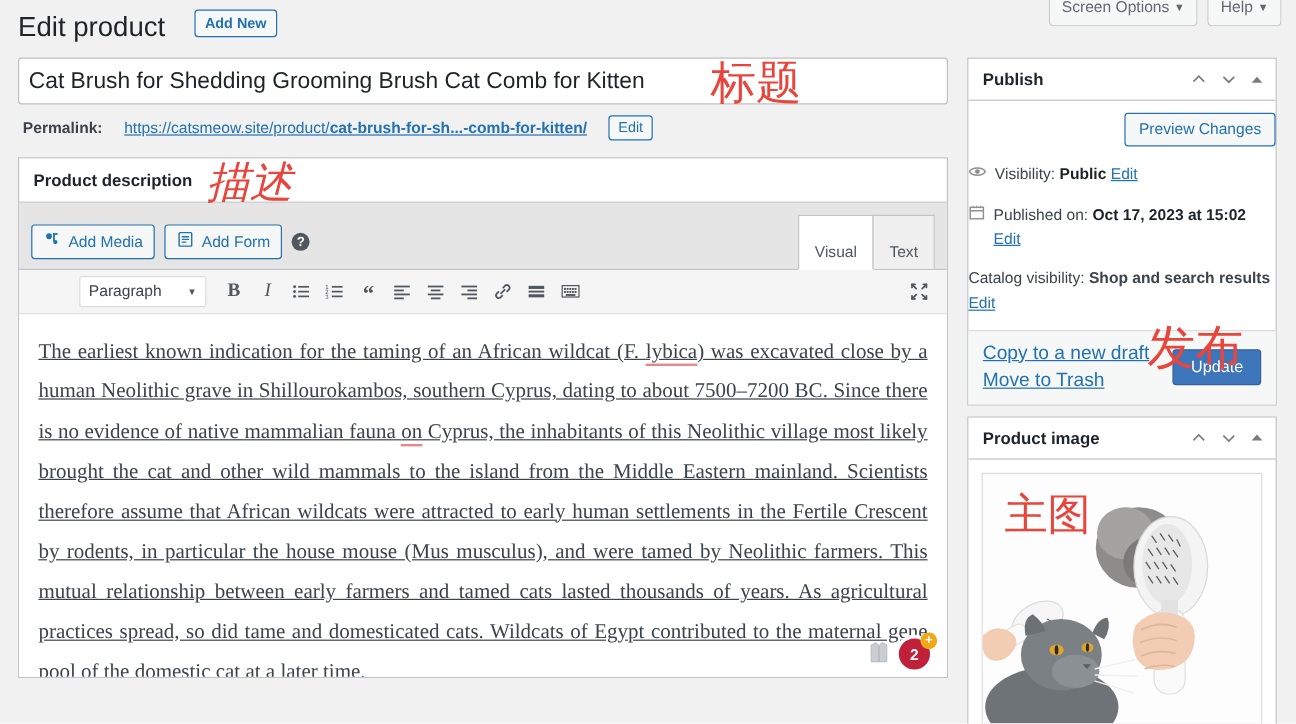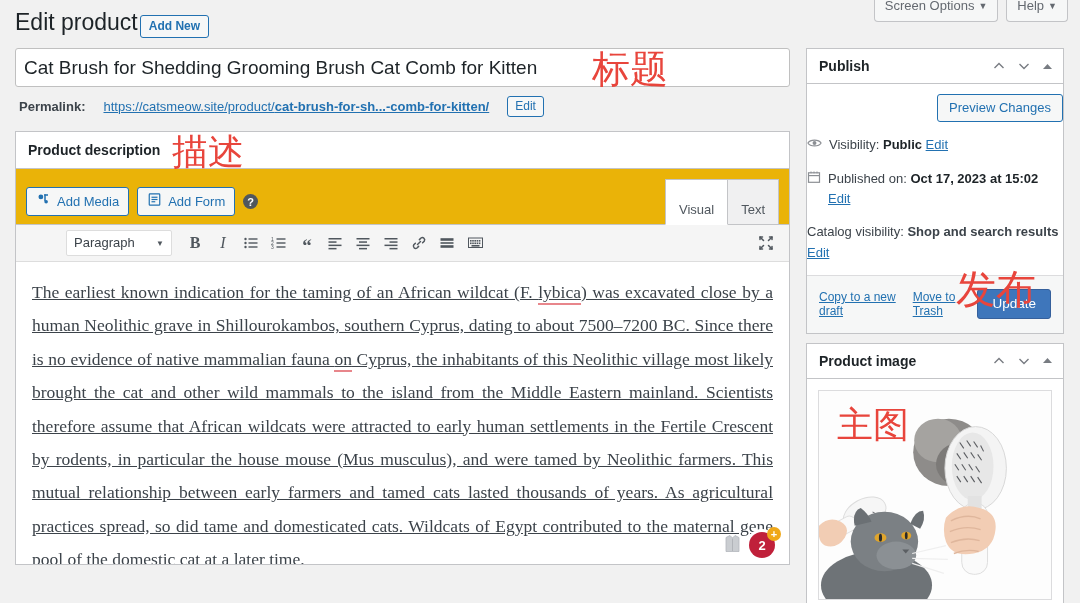--- a/index.html
+++ b/index.html
@@ -29,21 +29,21 @@
     padding: 5px 10px 6px 10px;
     line-height: 1.4;
     cursor: pointer;
     white-space: nowrap;
   }
   .caret { font-size: 9px; margin-left: 4px; position: relative; top: -1px; }
 
   
   .heading-row {
     position: absolute; left: 15px; top: 8px;
-    display: flex; align-items: flex-end; gap: 2px;
+    display: flex; align-items: flex-start; gap: 24px;
   }
   .page-title {
     font-size: 23px;
     font-weight: 400;
     color: #1d2327;
     line-height: 1.3;
     margin: 0;
   }
   .add-new-btn {
     border: 1px solid #2271b1;
@@ -103,21 +103,21 @@
     font-weight: bold;
     font-size: 14px;
     color: #1d2327;
     display: flex; align-items: center; justify-content: space-between;
   }
 
   
   .editor-tools {
     display: flex; align-items: flex-end; justify-content: space-between;
     padding: 10px 10px 0 10px;
-    background: #eab308;
+    background: #e5e5e5;
     border-bottom: 1px solid #c3c4c7;
     position: relative;
   }
   .media-buttons { display: flex; align-items: center; gap: 8px; padding-bottom: 8px; }
   .btn-media {
     display: inline-flex; align-items: center; gap: 6px;
     border: 1px solid #2271b1;
     color: #2271b1;
     background: #f6f7f7;
     border-radius: 3px;
@@ -270,21 +270,21 @@
     margin-top: 13px; font-size: 13px; line-height: 1.55; color: #3c434a;
   }
 
   .publish-actions {
     border-top: 1px solid #dcdcde;
     background: #f6f7f7;
     padding: 10px 12px;
     display: flex; align-items: center; justify-content: space-between;
     min-height: 58px;
   }
-  .action-links { display: flex; flex-direction: row; gap: 5px; font-size: 12px; }
+  .action-links { display: flex; flex-direction: column; gap: 5px; font-size: 16px; }
   .btn-primary {
     background: #3e76bb;
     border: 1px solid #35609c;
     color: #fff;
     border-radius: 3px;
     font-size: 13.5px;
     padding: 6px 14px 7px;
     cursor: pointer;
   }
 
@@ -301,21 +301,21 @@
   .annot {
     position: absolute;
     color: #e8453c;
     font-family: "DejaVu Sans", sans-serif;
     font-weight: 400;
     pointer-events: none;
     white-space: nowrap;
     z-index: 50;
   }
   #annot-title { left: 592px; top: 44px; font-size: 38px; }
-  #annot-desc { left: 172px; top: 128px; font-size: 36px; }
+  #annot-desc { left: 172px; top: 128px; font-size: 36px; font-style: italic; }
   #annot-publish { left: 956px; top: 262px; font-size: 40px; }
   #annot-main-image { left: 18px; top: 10px; font-size: 36px; position: absolute; }
 </style>
 </head>
 <body>
 
 <div class="topbar">
   <button class="tb-btn">
     <span>Screen Options</span><span class="caret">▼</span>
   </button>

